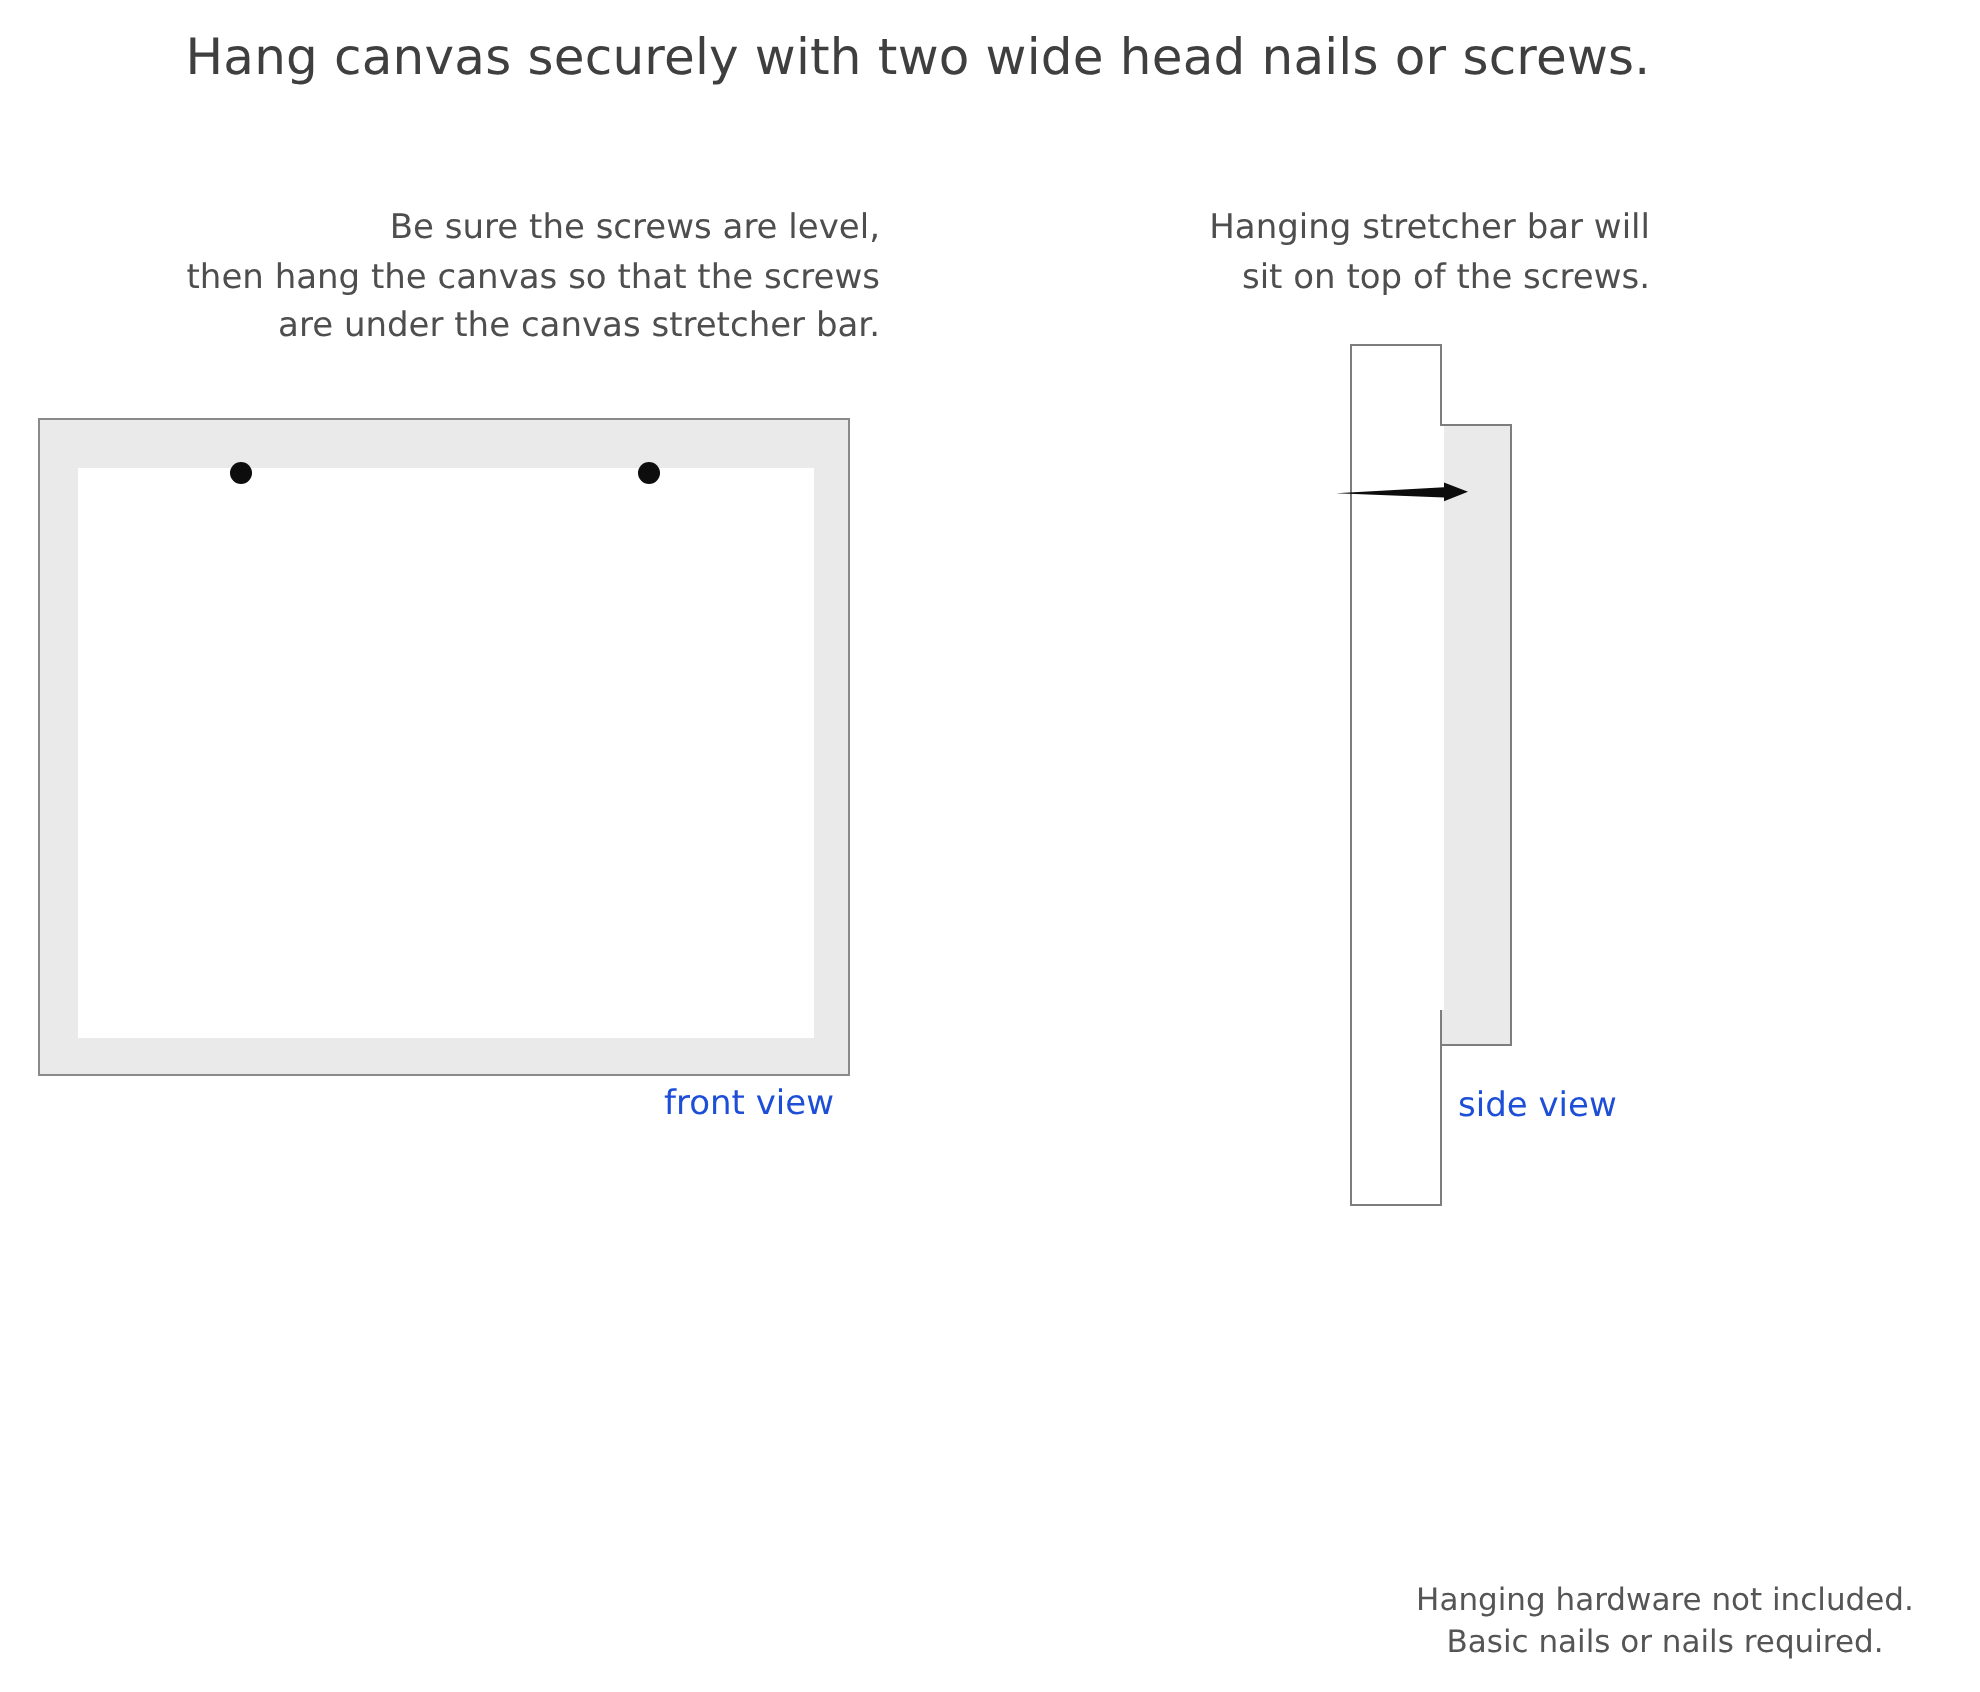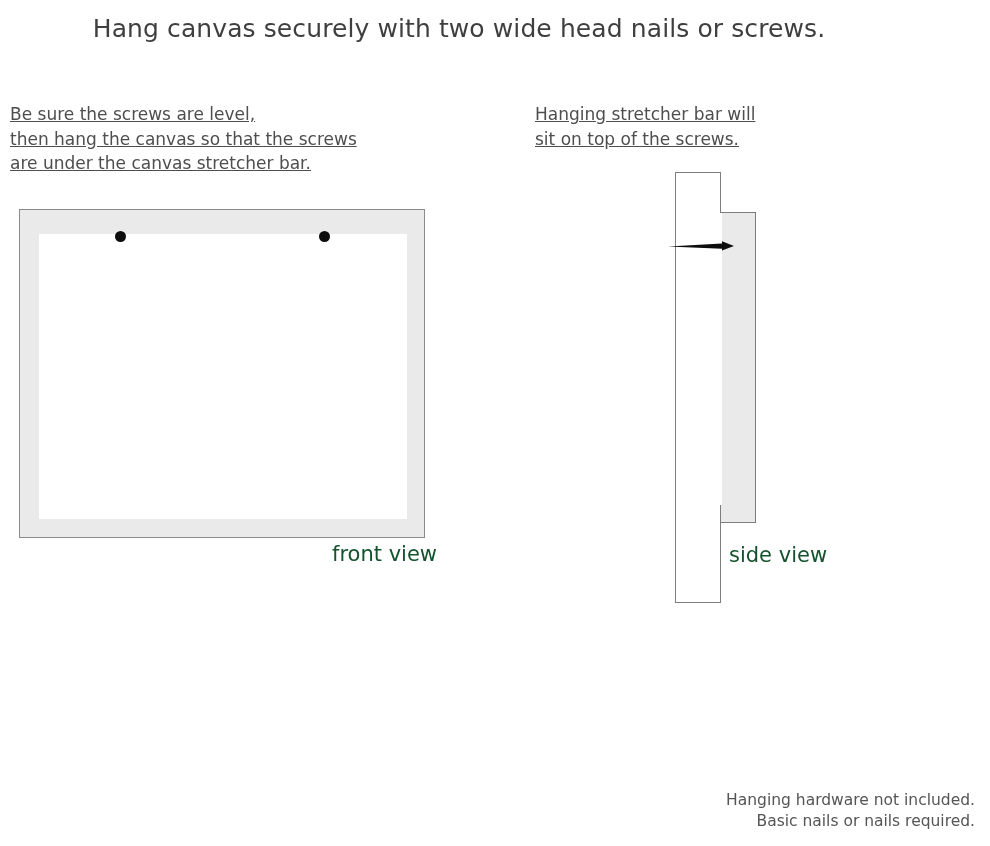--- a/index.html
+++ b/index.html
@@ -27,22 +27,21 @@
     color: #3f3f3f;
     letter-spacing: 0.1px;
     white-space: nowrap;
   }
 
   .caption {
     position: absolute;
     font-size: 17px;
     line-height: 24.5px;
     color: #4e4e4e;
-    text-align: left;
-    text-decoration: underline;
+    text-align: right;
   }
   .caption-left {
     left: 10px;
     top: 102px;
     width: 430px;
   }
   .caption-right {
     left: 535px;
     top: 102px;
     width: 290px;
@@ -73,22 +72,22 @@
     width: 11px;
     height: 11px;
     border-radius: 50%;
     background: #0d0d0d;
   }
   .screw-left  { left: 115px; top: 231px; }
   .screw-right { left: 319px; top: 231px; }
 
   .view-label {
     position: absolute;
-    font-size: 21px;
-    color: #14532d;
+    font-size: 17px;
+    color: #1d4ed8;
     white-space: nowrap;
     text-align: right;
   }
   .label-front { left: 332px; top: 542px; }
   .label-side  { left: 729px; top: 543px; }
 
   
   .side-wall {
     position: absolute;
     left: 675px;
@@ -128,21 +127,21 @@
     height: 12px;
     z-index: 6;
   }
 
   
   .footer-note {
     position: absolute;
     left: 690px;
     top: 790px;
     width: 285px;
-    text-align: right;
+    text-align: center;
     font-size: 15.5px;
     line-height: 21px;
     color: #555555;
   }
 </style>
 </head>
 <body>
 
 <div class="title">Hang canvas securely with two wide head nails or screws.</div>
 

